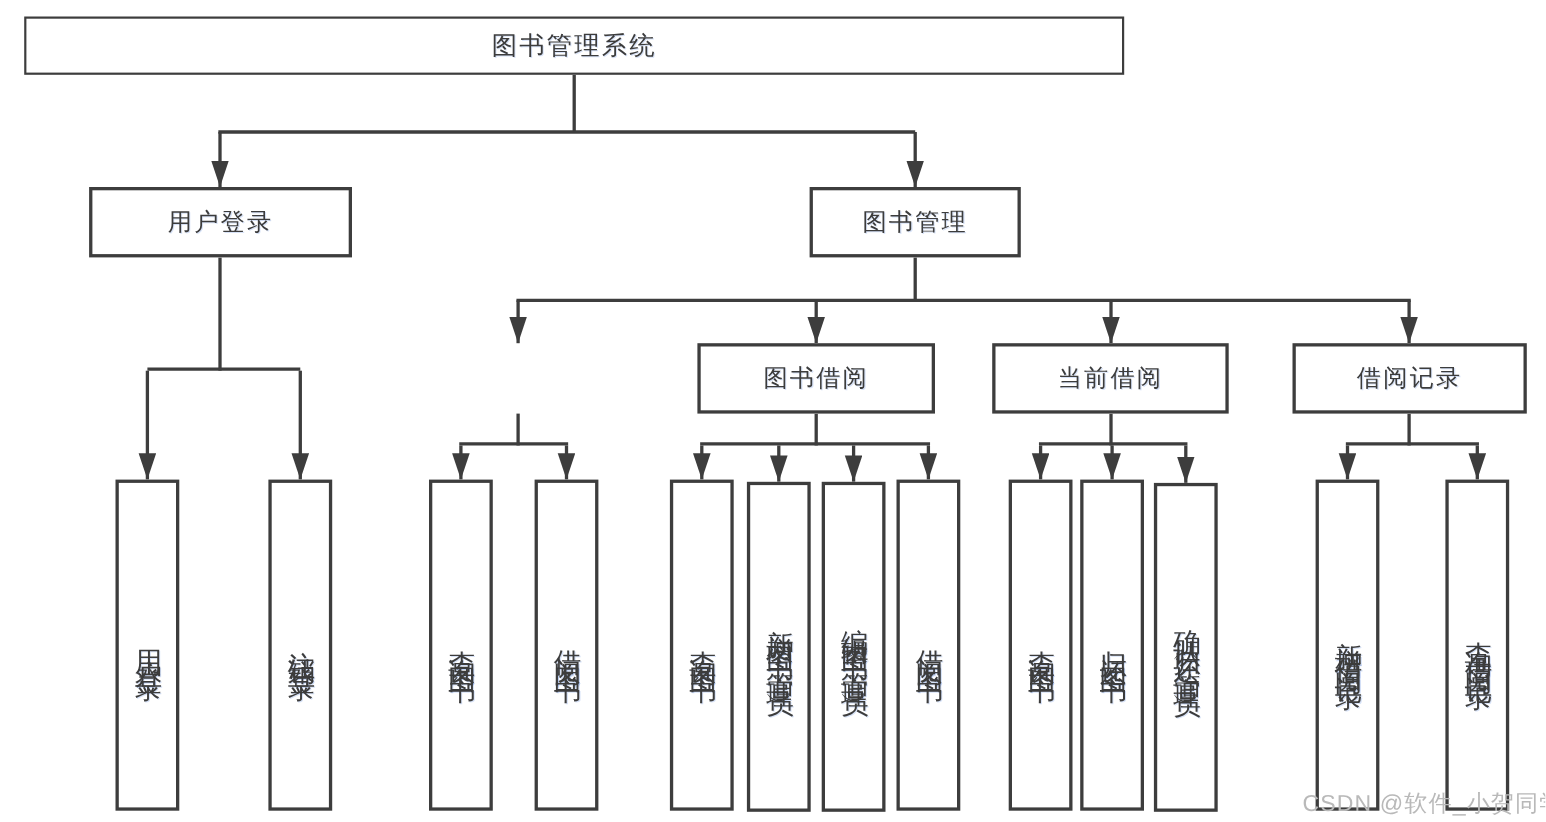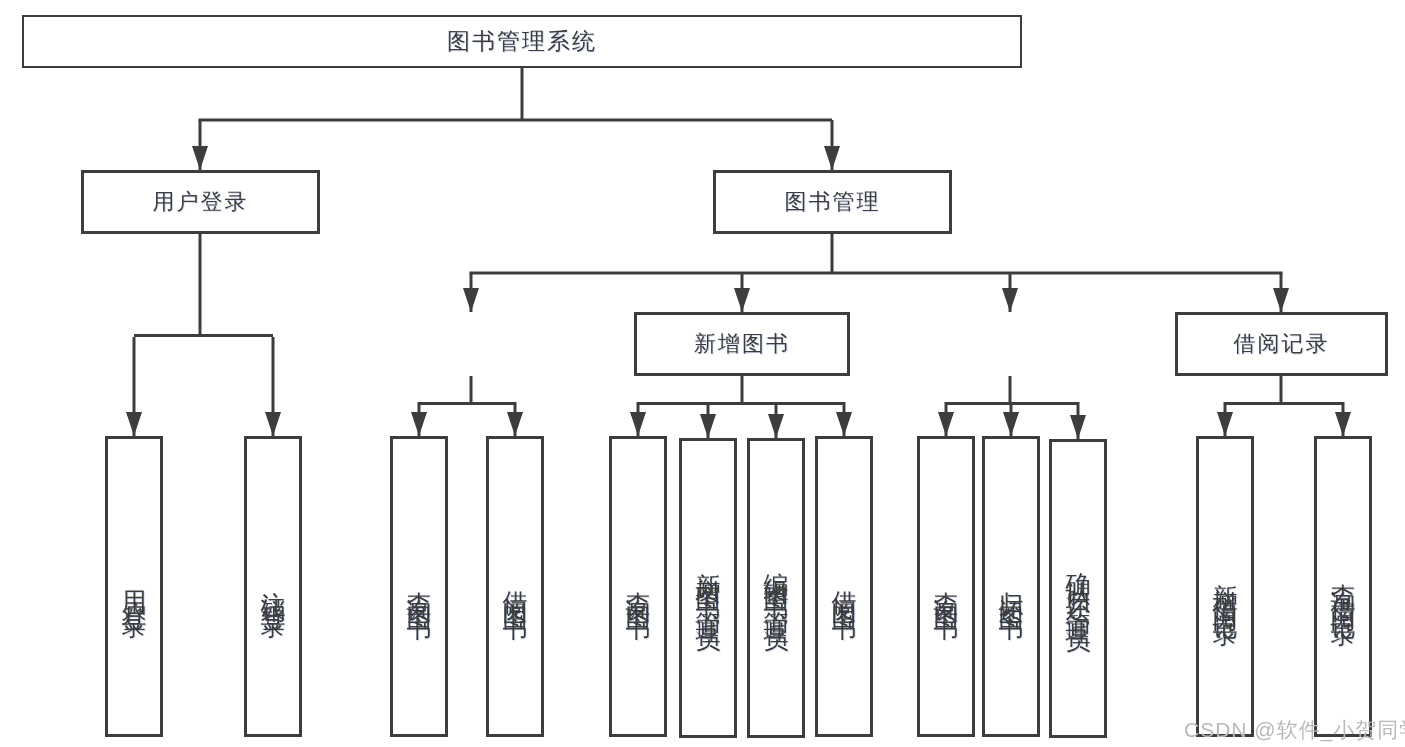--- a/index.html
+++ b/index.html
@@ -122,26 +122,29 @@
     </g>
   </svg>
 
   <div class="node root-node" style="left:22px; top:15px; width:1000px; height:53px;">
     <span class="h-label">图书管理系统</span>
   </div>
 
   <div class="node" style="left:81px; top:170px; width:239px; height:64px;">
     <span class="h-label">用户登录</span>
   </div>
-  <div class="node" style="left:713px; top:170px; width:239px; height:64px;">
+  <div class="node" style="left:736px; top:170px; width:192px; height:64px;">
     <span class="h-label">图书管理</span>
   </div>
 
   <div class="node" style="left:634px; top:312px; width:216px; height:64px;">
-    <span class="h-label">新增图书</span>
+    <span class="h-label">图书借阅</span>
+  </div>
+  <div class="node" style="left:902px; top:312px; width:215px; height:64px;">
+    <span class="h-label">当前借阅</span>
   </div>
   <div class="node" style="left:1175px; top:312px; width:213px; height:64px;">
     <span class="h-label">借阅记录</span>
   </div>
 
   <div class="node leaf-node" style="left:105px; top:436px; width:58px; height:301px;">
     <span class="v-label">用户登录</span>
   </div>
   <div class="node leaf-node" style="left:244px; top:436px; width:58px; height:301px;">
     <span class="v-label">注销登录</span>

